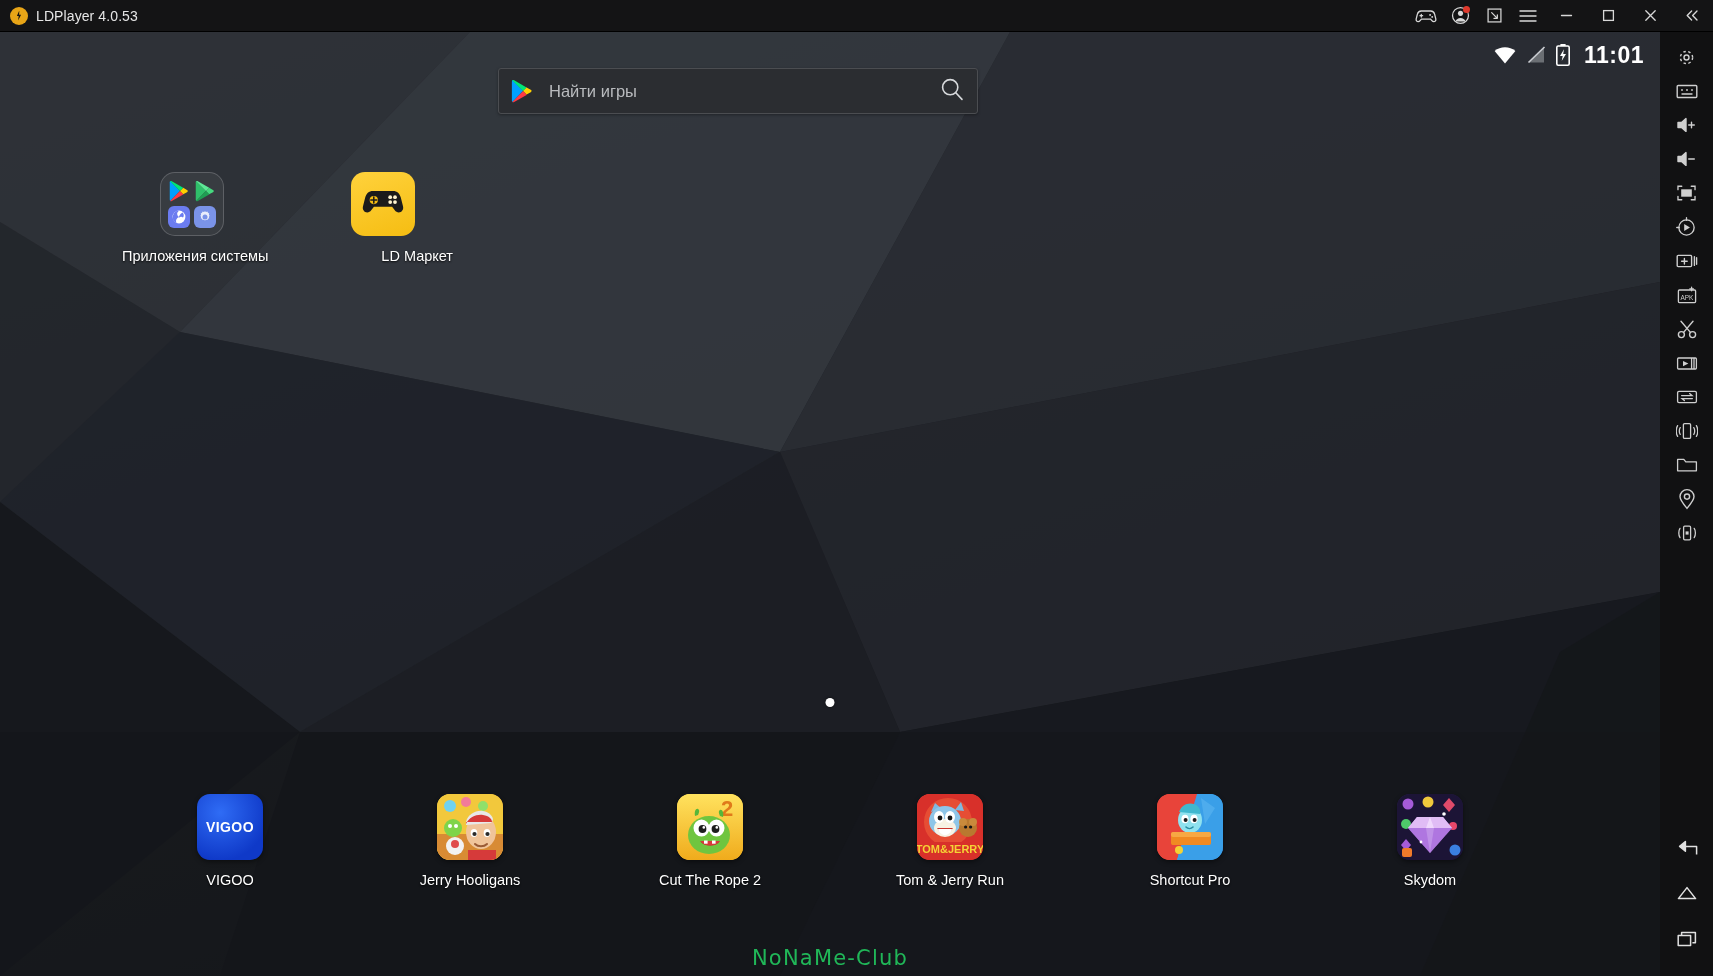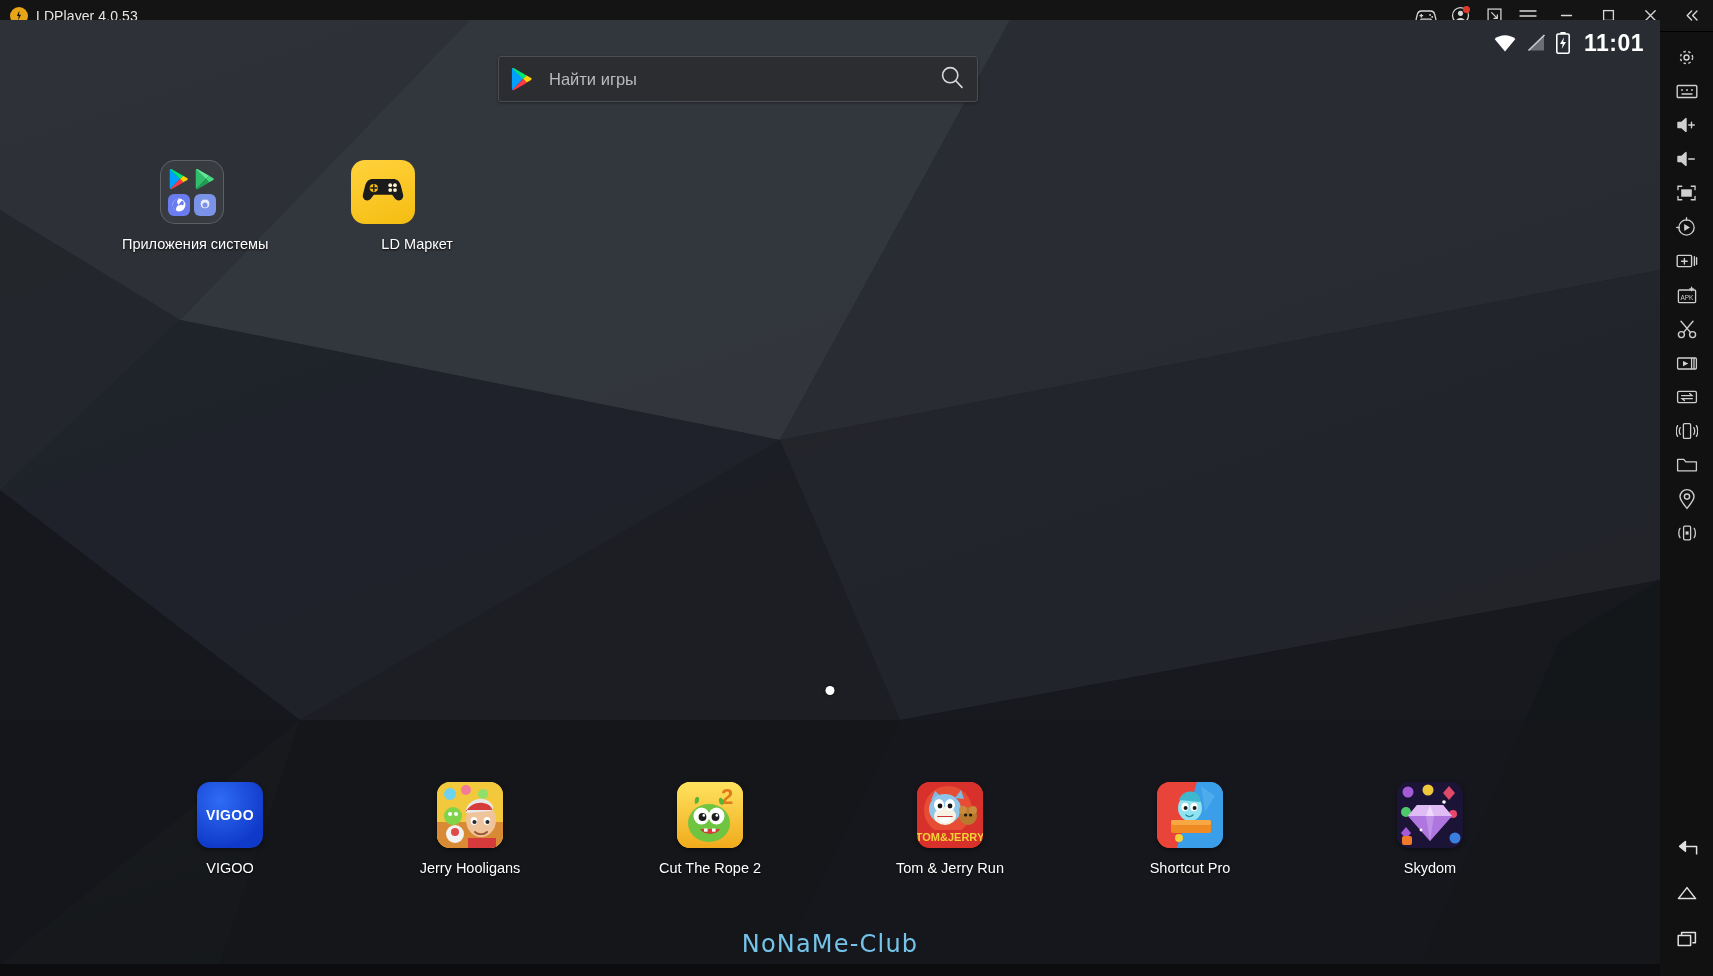--- a/index.html
+++ b/index.html
@@ -37,21 +37,21 @@
   }
   .tb-btn svg { display:block; }
   .tb-dot {
     position:absolute; top:6px; right:7px; width:7px; height:7px;
     border-radius:50%; background:#e0392c;
   }
   .tb-win { width:42px; }
 
   
   .screen {
-    position:absolute; top:20px; left:0; width:1660px; height:944px;
+    position:absolute; top:32px; left:0; width:1660px; height:944px;
     overflow:hidden;
     background:#25272b;
   }
   .wall { position:absolute; inset:0; }
 
   
   .statusbar {
     position:absolute; top:0; left:0; right:0; height:46px;
     display:flex; align-items:center; justify-content:flex-end;
     padding-right:16px; gap:10px; z-index:6;
@@ -140,21 +140,21 @@
     width:53px; height:34px; display:flex; align-items:center; justify-content:center;
     color:#cfcfcf; cursor:pointer;
   }
   .sb-spacer { flex:1; }
   .sb-bottom { padding-bottom:14px; display:flex; flex-direction:column; align-items:center; }
   .sb-bottom .sb-item { height:46px; }
 
   
   .watermark {
     position:absolute; left:50%; bottom:6px; transform:translateX(-50%);
-    color:#7dd3fc; font-size:24px; letter-spacing:1.2px; z-index:7;
+    color:#22c55e; font-size:21px; letter-spacing:1.2px; z-index:7;
     font-family:"DejaVu Sans", sans-serif; opacity:.92;
   }
 </style>
 </head>
 <body>
 
 <div id="app">
 
   <div class="titlebar">
     <div class="tb-logo"></div>

